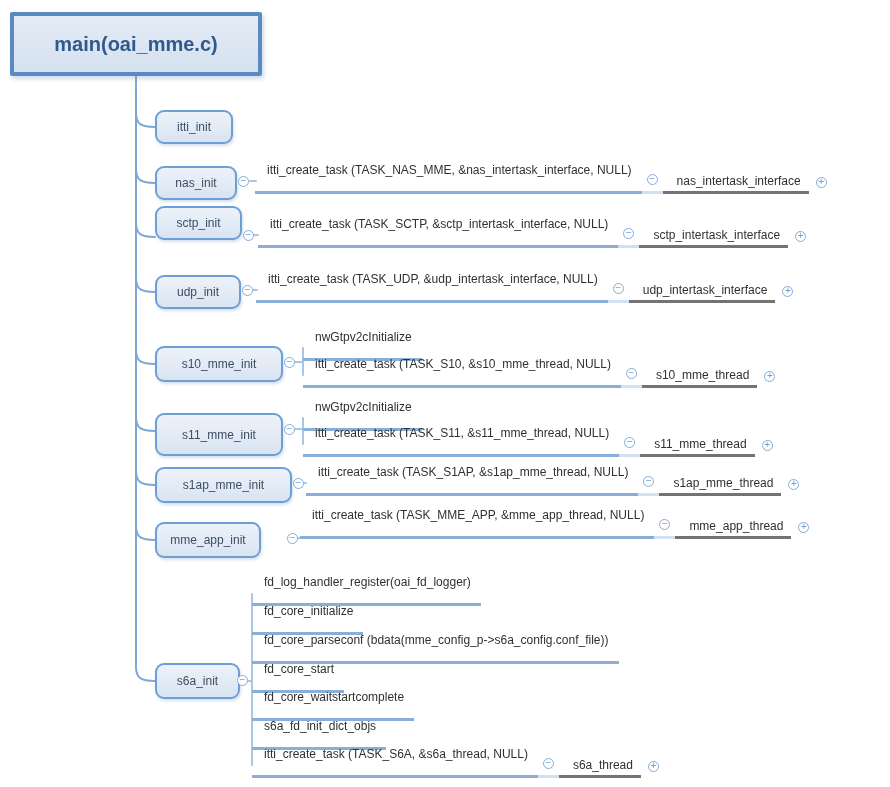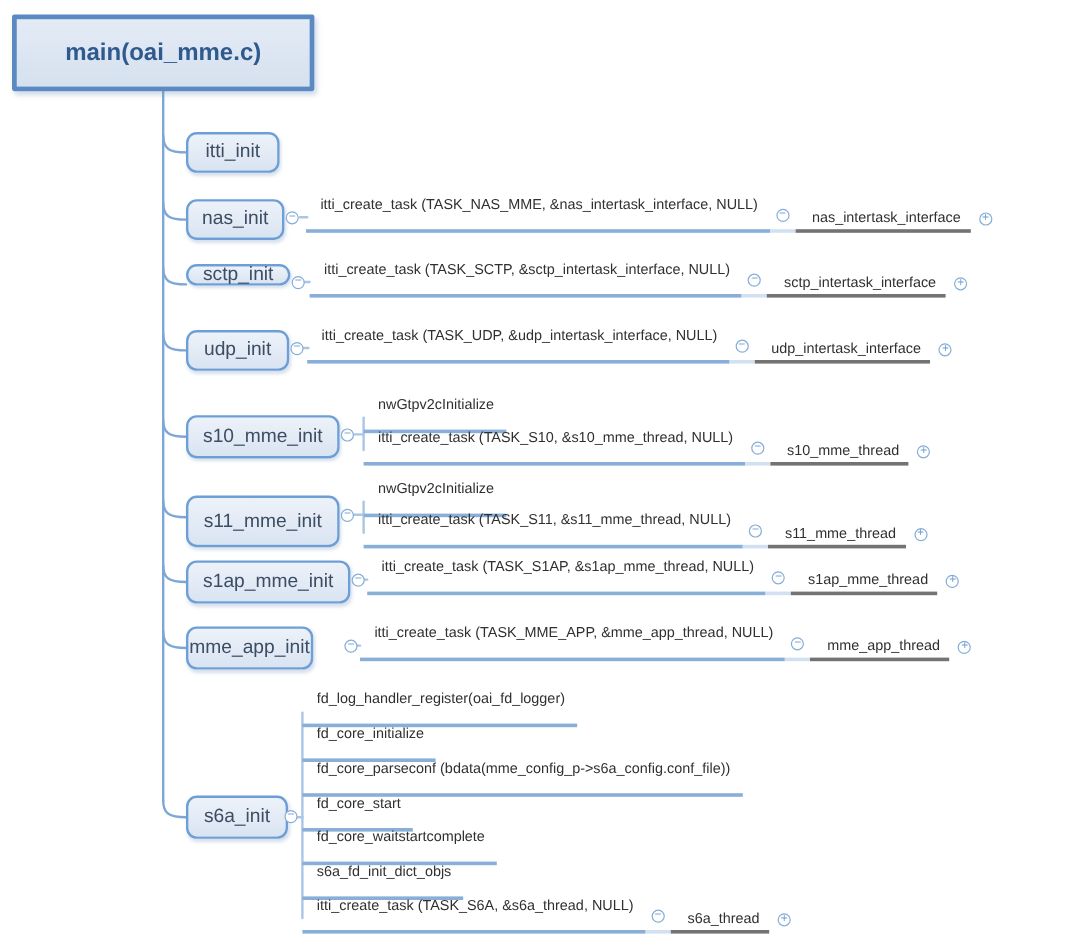--- a/index.html
+++ b/index.html
@@ -15,21 +15,21 @@
     background:linear-gradient(180deg,#e3ebf5,#d6e1ef);
     display:flex;align-items:center;justify-content:center;
     font-size:20px;font-weight:bold;color:#2f5a8e;
     box-shadow:2px 3px 4px rgba(120,150,190,.35);
   }
   .node{
     position:absolute;box-sizing:border-box;
     border:2px solid #6e9ed6;border-radius:9px;
     background:linear-gradient(180deg,#edf2f9,#d9e4f2);
     display:flex;align-items:center;justify-content:center;
-    font-size:16px;color:#3d4d63;
+    font-size:12px;color:#3d4d63;
     box-shadow:1px 2px 3px rgba(120,150,190,.3);
   }
   .row{
     position:absolute;display:flex;align-items:flex-end;
     white-space:nowrap;font-size:12px;color:#303030;
   }
   .u{border-bottom:3px solid #89afd9;padding:0 10px 14px 12px;}
   .u2{border-bottom:3px solid #737373;padding:0 8px 3px 14px;}
   .ccell{border-bottom:3px solid #d2e1f2;padding:0 5px 4px 5px;display:flex;align-items:flex-end;}
   .pcell{padding:0 0 4px 7px;display:flex;align-items:flex-end;}
@@ -93,21 +93,21 @@
     <span class="u">itti_create_task (TASK_NAS_MME, &amp;nas_intertask_interface, NULL)</span>
     <span class="ccell">
         <span class="circ">−</span>
       </span>
     <span class="u2">nas_intertask_interface</span>
     <span class="pcell">
         <span class="circ">+</span>
       </span>
   </div>
 
-  <div class="node" style="left:155px;top:220px;width:87px;height:18px">
+  <div class="node" style="left:155px;top:206px;width:87px;height:34px">
     <span>sctp_init</span>
   </div>
   <div class="circ circ-abs" style="left:243px;top:230px">−</div>
   <div class="row" style="left:258px;top:217px">
     <span class="u">itti_create_task (TASK_SCTP, &amp;sctp_intertask_interface, NULL)</span>
     <span class="ccell">
         <span class="circ">−</span>
       </span>
     <span class="u2">sctp_intertask_interface</span>
     <span class="pcell">
@@ -178,21 +178,21 @@
     <span class="u2">s1ap_mme_thread</span>
     <span class="pcell">
         <span class="circ">+</span>
       </span>
   </div>
 
   <div class="node" style="left:155px;top:522px;width:106px;height:36px">
     <span>mme_app_init</span>
   </div>
   <div class="circ circ-abs" style="left:287px;top:533px">−</div>
-  <div class="row" style="left:300px;top:520px">
+  <div class="row" style="left:300px;top:508px">
     <span class="u">itti_create_task (TASK_MME_APP, &amp;mme_app_thread, NULL)</span>
     <span class="ccell">
         <span class="circ">−</span>
       </span>
     <span class="u2">mme_app_thread</span>
     <span class="pcell">
         <span class="circ">+</span>
       </span>
   </div>
 

